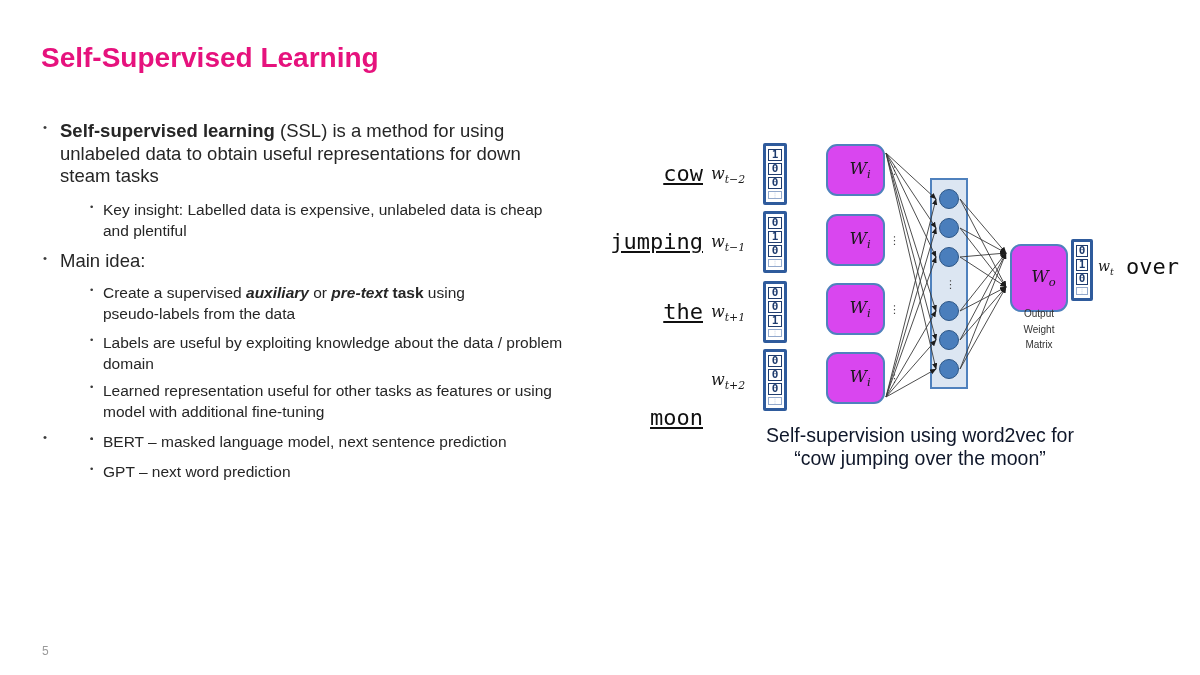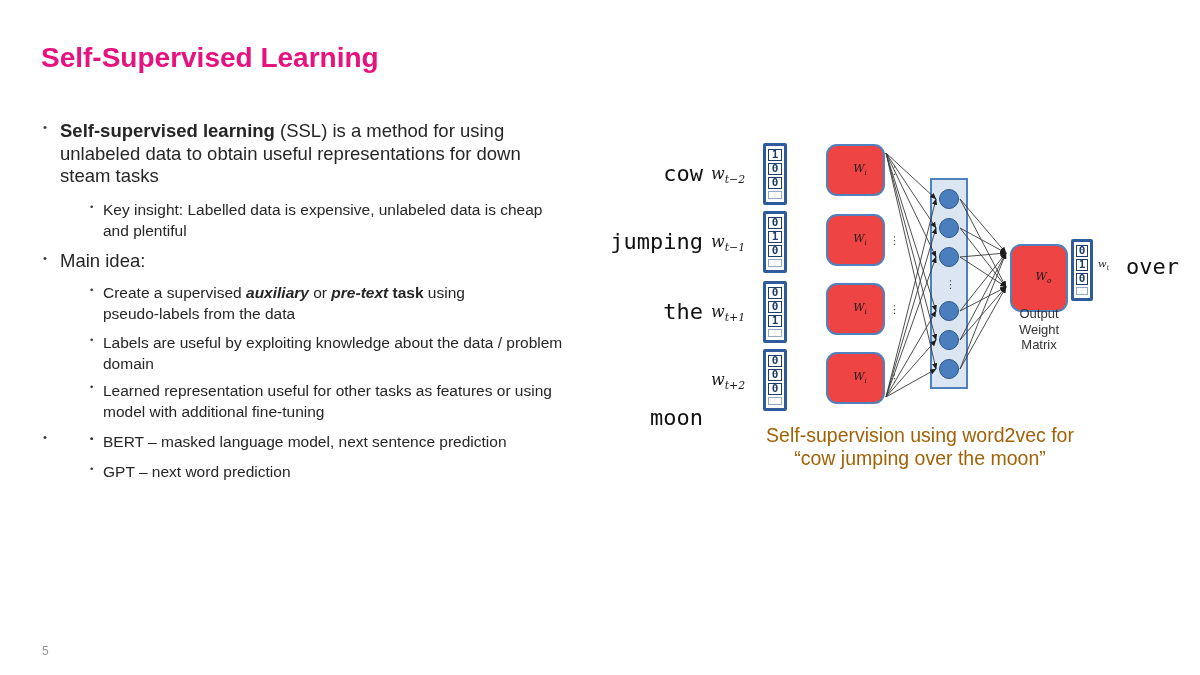--- a/index.html
+++ b/index.html
@@ -39,21 +39,21 @@
   .w490 { max-width: 490px; } .w510 { max-width: 510px; }
   .mb11 { margin-bottom: 11px; } .mb9 { margin-bottom: 9px; }
   .mb8 { margin-bottom: 8px; }  .mb7 { margin-bottom: 7px; }
   .mb5 { margin-bottom: 5px; }
 
   
   .mono { font-family: "DejaVu Sans Mono", monospace; }
   .mvar { font-family: "DejaVu Serif", serif; font-style: italic; color: #1a1a1a; }
   .mvar sub { font-size: 0.68em; }
 
-  .in-word { width: 118px; text-align: right; font-size: 22px; color: #101010; line-height: 26px; }
+  .in-word { width: 118px; text-align: right; font-size: 22px; color: #101010; line-height: 26px; text-decoration: underline; }
   .in-sub  { width: 46px; text-align: left; font-size: 16px; line-height: 18px; }
 
   .vec {
     width: 24px; background: #ffffff;
     border: 3px solid #2f5b9c; border-radius: 2px;
     padding: 3px 2px; display: flex; flex-direction: column; gap: 2px;
   }
   .vec.small { width: 22px; }
   .cell {
     height: 12px; border: 1.5px solid #1f3c6e;
@@ -61,46 +61,46 @@
     font-weight: bold; font-size: 11px; line-height: 9px;
     color: #1f3c6e; text-align: center; background: #fff;
   }
   .cell.dots {
     height: 8px; border: 1px solid #93a9cc;
     font-size: 6px; line-height: 6px; color: #93a9cc; font-weight: normal;
   }
 
   .wbox {
     width: 59px; height: 52px;
-    background: #ef4444; border: 2px solid #4f81bd; border-radius: 11px;
+    background: #d946ef; border: 2px solid #4f81bd; border-radius: 11px;
     display: flex; align-items: center; justify-content: center;
-    font-size: 11px;
+    font-size: 17px;
     padding-left: 9px;
   }
   .vdots { font-size: 11px; color: #444; line-height: 14px; }
 
   .hidden-rect {
     left: 930px; top: 178px; width: 38px; height: 211px;
     background: #dce6f2; border: 2px solid #4f81bd;
   }
   .node {
     width: 20px; height: 20px; border-radius: 50%;
     background: #4a7ebc; border: 1.5px solid #2d5686;
   }
 
   .wo-caption {
     left: 990px; top: 306px; width: 98px;
-    text-align: center; font-size: 13px; line-height: 15.5px; color: #333;
-  }
-  .out-sub { left: 1098px; top: 258px; font-size: 10px; }
+    text-align: center; font-size: 10px; line-height: 15.5px; color: #333;
+  }
+  .out-sub { left: 1098px; top: 258px; font-size: 14px; }
   .out-word { left: 1126px; top: 254px; font-size: 22px; color: #101010; }
 
   .caption {
     left: 640px; top: 424px; width: 560px;
-    text-align: center; font-size: 19.5px; line-height: 22.5px; color: #a16207;
+    text-align: center; font-size: 19.5px; line-height: 22.5px; color: #0f172a;
   }
 
   .page-num { left: 42px; top: 644px; font-size: 12px; color: #9a9a9a; }
 
   svg.wires { position: absolute; left: 0; top: 0; pointer-events: none; }
 </style>
 </head>
 <body>
 
 <div class="abs title">Self-Supervised Learning</div>

